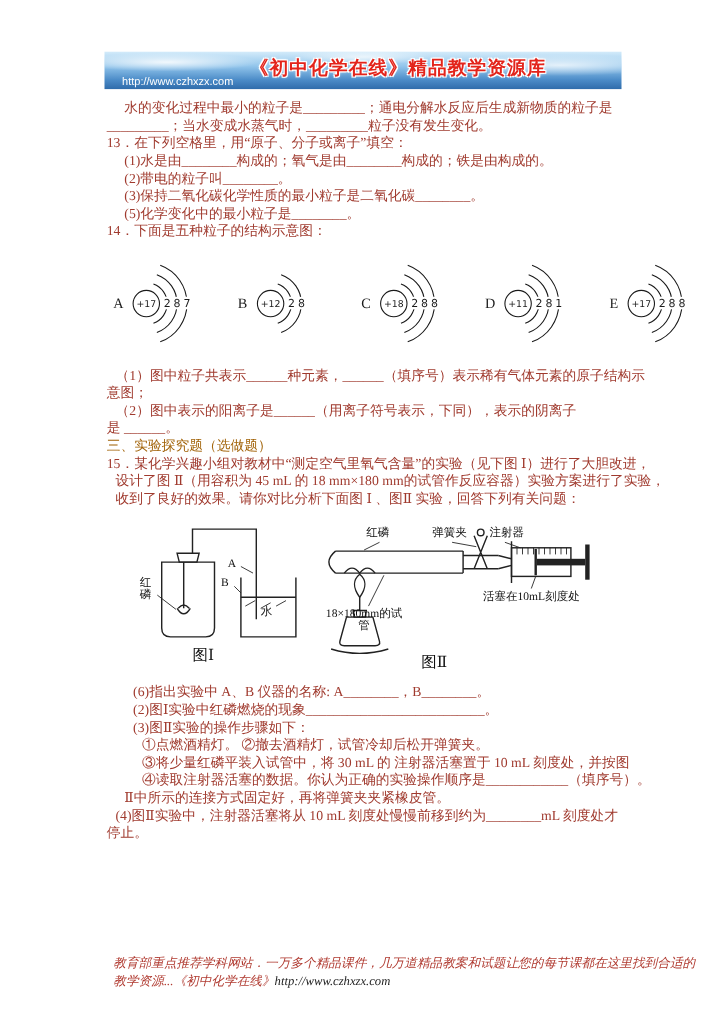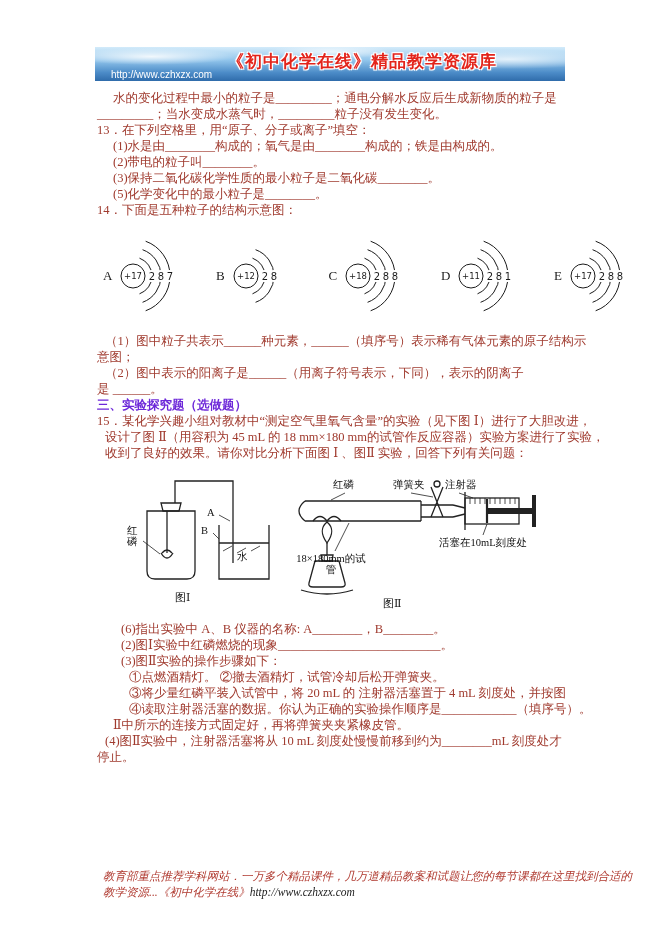--- a/index.html
+++ b/index.html
@@ -19,21 +19,21 @@
       text-shadow:-1px -1px 0 #fff,1px -1px 0 #fff,-1px 1px 0 #fff,1px 1px 0 #fff,0 0 3px #fff;margin-left:32px;}
   .banner-url{position:absolute;left:16px;bottom:1px;font-family:"Liberation Sans",sans-serif;
       font-size:10px;color:#ffffff;cursor:pointer;}
 
   
   .content{position:absolute;left:97px;top:90px;width:480px;color:#a03a2e;
            font-size:12.5px;line-height:16px;}
   .line{white-space:nowrap;height:16px;}
   .i0{padding-left:0}.i8{padding-left:8px}.i16{padding-left:16px}
   .i24{padding-left:24px}.i32{padding-left:32px}
-  .section{color:#6d28d9;font-weight:bold;}
+  .section{color:#a16207;font-weight:normal;}
 
   
   .particle-row{height:115px;width:548px;display:flex;justify-content:space-between;
                 align-items:center;padding-left:6px;color:#1a1a1a;}
   .particle{display:flex;align-items:center;}
   .p-letter{font-size:13px;color:#1a1a1a;margin-right:1px;}
   .pd-stroke{fill:none;stroke:#1a1a1a;stroke-width:1;}
   .pd-charge{font-size:8.5px;fill:#1a1a1a;text-anchor:middle;font-family:"DejaVu Sans",sans-serif;}
   .pd-digit{font-size:10px;fill:#1a1a1a;text-anchor:middle;paint-order:stroke;stroke:#fff;
             stroke-width:4px;font-family:"DejaVu Sans",sans-serif;}
@@ -41,21 +41,21 @@
   
   .fig-block{position:relative;height:160px;}
   .figure{position:absolute;}
   .fig-art path,.fig-art rect,.fig-art circle{fill:none;stroke:#222;stroke-width:1.3;}
   .fig-art .thin{stroke-width:0.8;}
   .fig-art .w2{stroke-width:2.2;}
   .fig-art .fill{fill:#222;stroke:none;}
   .fig-label{position:absolute;color:#111;font-size:10.5px;line-height:11px;white-space:nowrap;}
   .fig-label.vert{white-space:normal;width:13px;}
   .fig-label.wrap{white-space:normal;width:72px;text-align:center;}
-  .fig-caption{position:absolute;color:#111;font-size:11px;}
+  .fig-caption{position:absolute;color:#111;font-size:14px;}
 
   
   .footer{position:absolute;left:103px;top:868px;width:480px;color:#b03a30;
           font-size:11.5px;line-height:16px;white-space:nowrap;font-style:italic;}
   .f-url{color:#222;cursor:pointer;}
 </style>
 </head>
 <body>
 
 <div class="page">
@@ -235,21 +235,21 @@
         <span class="fig-label wrap" style="left:8px;top:86px">18×180mm的试管</span>
         <span class="fig-label" style="left:152px;top:70px">活塞在10mL刻度处</span>
         <div class="fig-caption" style="left:96px;top:128px">图Ⅱ</div>
       </div>
     </div>
 
     <div class="line i24">(6)指出实验中 A、B 仪器的名称: A________，B________。</div>
     <div class="line i24">(2)图Ⅰ实验中红磷燃烧的现象__________________________。</div>
     <div class="line i24">(3)图Ⅱ实验的操作步骤如下：</div>
     <div class="line i32">①点燃酒精灯。 ②撤去酒精灯，试管冷却后松开弹簧夹。</div>
-    <div class="line i32">③将少量红磷平装入试管中，将 20 mL 的 注射器活塞置于 4 mL 刻度处，并按图</div>
+    <div class="line i32">③将少量红磷平装入试管中，将 30 mL 的 注射器活塞置于 10 mL 刻度处，并按图</div>
     <div class="line i32">④读取注射器活塞的数据。你认为正确的实验操作顺序是____________（填序号）。</div>
     <div class="line i16">Ⅱ中所示的连接方式固定好，再将弹簧夹夹紧橡皮管。</div>
     <div class="line i8">(4)图Ⅱ实验中，注射器活塞将从 10 mL 刻度处慢慢前移到约为________mL 刻度处才</div>
     <div class="line i0">停止。</div>
   </div>
 
   <div class="footer">
     <div>教育部重点推荐学科网站．一万多个精品课件，几万道精品教案和试题让您的每节课都在这里找到合适的</div>
     <div>
       <span>教学资源...《初中化学在线》</span><span class="f-url">http://www.czhxzx.com</span>

